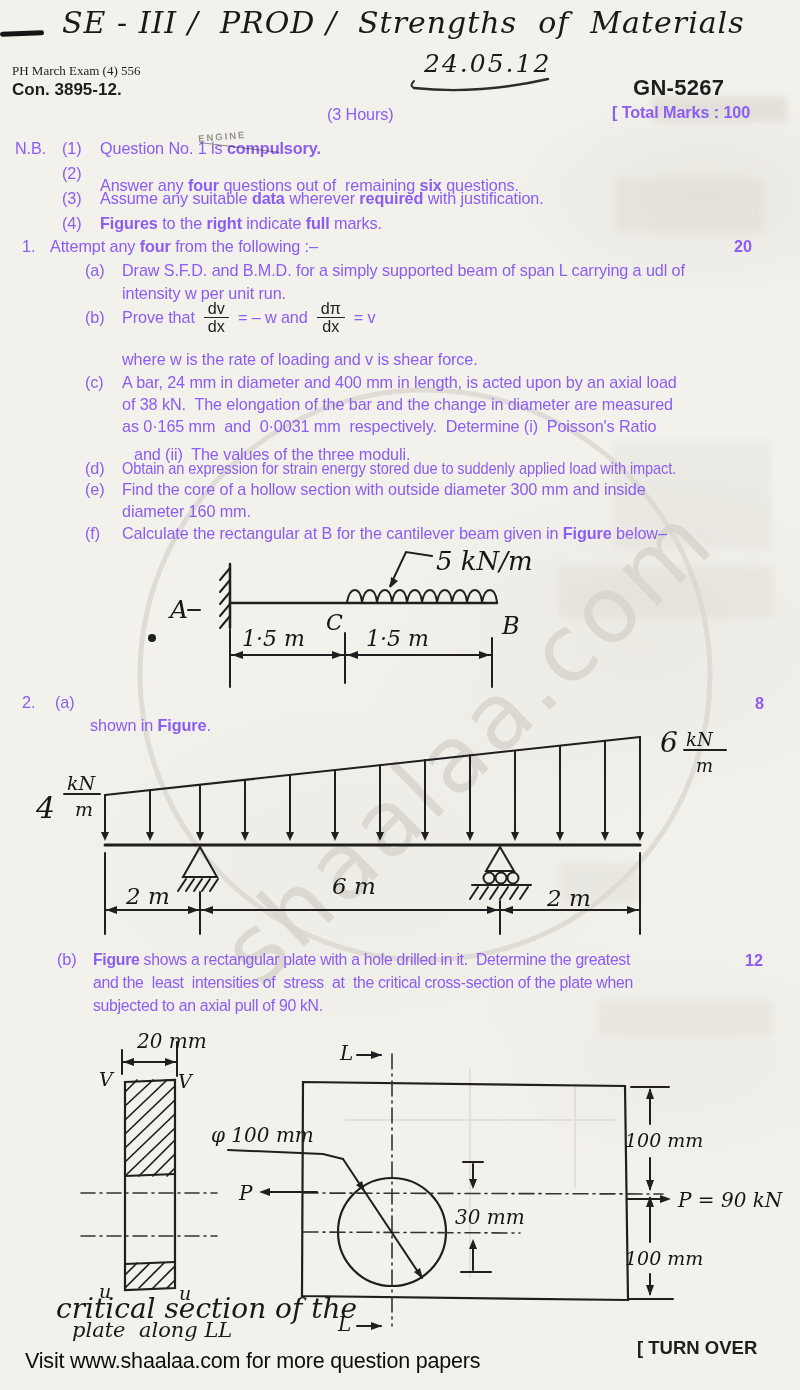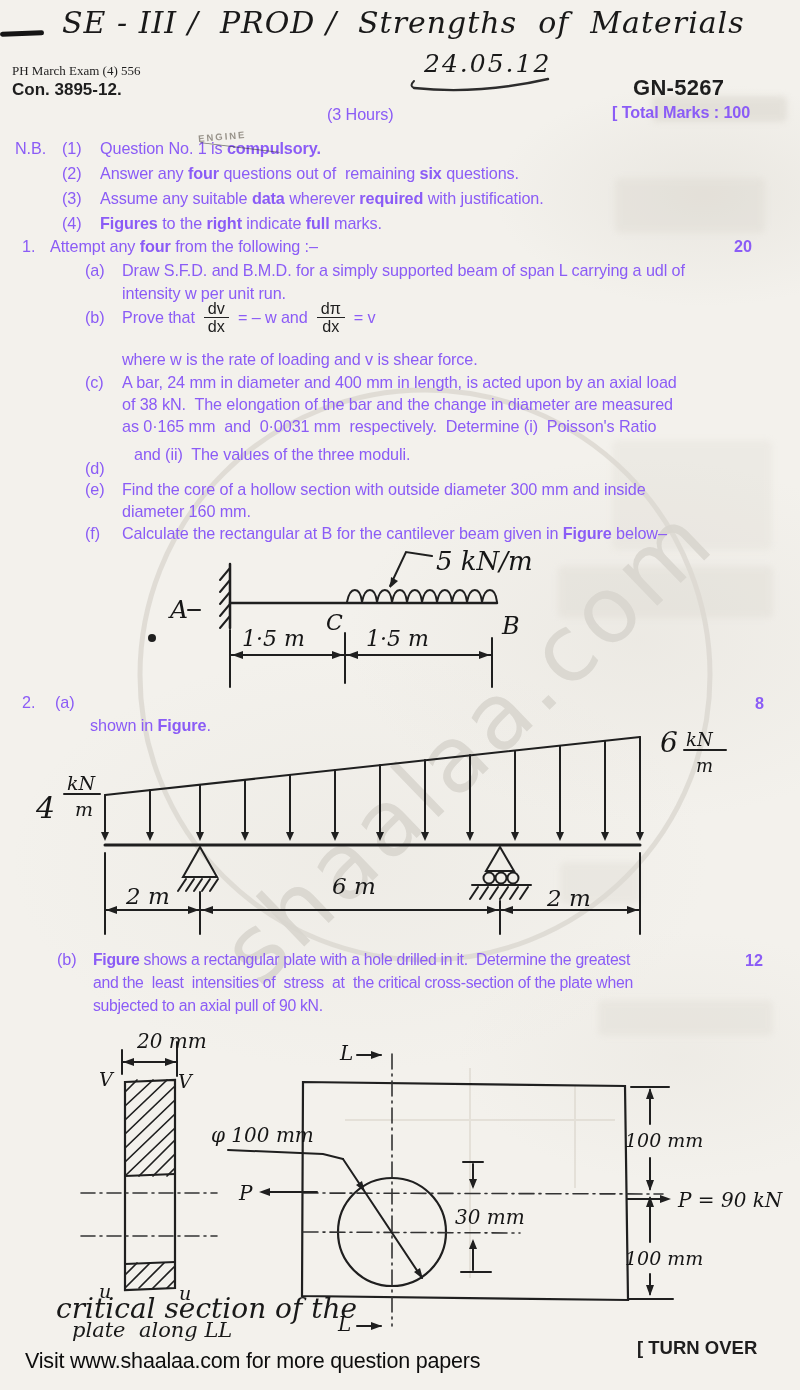--- a/index.html
+++ b/index.html
@@ -61,21 +61,21 @@
   <div class="abs z1 serifsm" style="left:12px;top:63px;font-size:13px;">PH March Exam (4)  556</div>
   <div class="abs z1 bold" style="left:12px;top:80px;font-size:17px;">Con. 3895-12.</div>
   <div class="abs z1 bold" style="left:633px;top:75px;font-size:22px;letter-spacing:.3px;">GN-5267</div>
   <div class="abs z1 pr" style="left:327px;top:105px;">(3 Hours)</div>
   <div class="abs z1 pr bold" style="left:612px;top:103px;">[ Total Marks : 100</div>
 
   <div class="abs z1 pr" style="left:15px;top:139px;">N.B.</div>
   <div class="abs z1 pr" style="left:62px;top:139px;">(1)</div>
   <div class="abs z1 pr" style="left:100px;top:139px;"><span>Question No. 1 is </span><span class="b">compulsory.</span></div>
   <div class="abs z1 pr" style="left:62px;top:164px;">(2)</div>
-  <div class="abs z1 pr" style="left:100px;top:164px;"><span>Answer any </span><span class="b">four</span><span> questions out of  remaining </span><span class="b">six</span><span> questions.</span></div>
+  <div class="abs z1 pr" style="left:100px;top:176px;"><span>Answer any </span><span class="b">four</span><span> questions out of  remaining </span><span class="b">six</span><span> questions.</span></div>
   <div class="abs z1 pr" style="left:62px;top:189px;">(3)</div>
   <div class="abs z1 pr" style="left:100px;top:189px;"><span>Assume any suitable </span><span class="b">data</span><span> wherever </span><span class="b">required</span><span> with justification.</span></div>
   <div class="abs z1 pr" style="left:62px;top:214px;">(4)</div>
   <div class="abs z1 pr" style="left:100px;top:214px;"><span class="b">Figures</span><span> to the </span><span class="b">right</span><span> indicate </span><span class="b">full</span><span> marks.</span></div>
   <div class="stamp" style="left:198px;top:131px;">ENGINE</div>
   <div class="strike" style="left:200px;top:147px;"></div>
 
   <div class="abs z1 pr" style="left:22px;top:237px;">1.</div>
   <div class="abs z1 pr" style="left:50px;top:237px;"><span>Attempt any </span><span class="b">four</span><span> from the following :–</span></div>
   <div class="abs z1 pr bold" style="left:734px;top:237px;">20</div>
@@ -100,20 +100,21 @@
   </div>
   <div class="abs z1 pr" style="left:122px;top:350px;">where w is the rate of loading and v is shear force.</div>
 
   <div class="abs z1 pr" style="left:85px;top:373px;">(c)</div>
   <div class="abs z1 pr" style="left:122px;top:373px;">A bar, 24 mm in diameter and 400 mm in length, is acted upon by an axial load</div>
   <div class="abs z1 pr" style="left:122px;top:395px;">of 38 kN.  The elongation of the bar and the change in diameter are measured</div>
   <div class="abs z1 pr" style="left:122px;top:417px;text-align:right;">as 0·165 mm  and  0·0031 mm  respectively.  Determine (i)  Poisson's Ratio</div>
   <div class="abs z1 pr" style="left:122px;top:445px;margin-left:12px;">and (ii)  The values of the three moduli.</div>
 
   <div class="abs z1 pr" style="left:85px;top:459px;">(d)</div>
+  <div class="abs z1 pr" style="left:122px;top:459px;"><span class="condensed">Obtain an expression for strain energy stored due to suddenly applied load with impact.</span></div>
 
   <div class="abs z1 pr" style="left:85px;top:480px;">(e)</div>
   <div class="abs z1 pr" style="left:122px;top:480px;">Find the core of a hollow section with outside diameter 300 mm and inside</div>
   <div class="abs z1 pr" style="left:122px;top:502px;">diameter 160 mm.</div>
 
   <div class="abs z1 pr" style="left:85px;top:524px;">(f)</div>
   <div class="abs z1 pr" style="left:122px;top:524px;"><span>Calculate the rectangular at B for the cantilever beam given in </span><span class="b">Figure</span><span> below–</span></div>
 
   <svg class="abs z1" style="left:140px;top:540px;" width="420" height="155" viewBox="0 0 420 155">
     <g stroke="#1f1f1f" stroke-width="2" fill="none" stroke-linecap="round">

